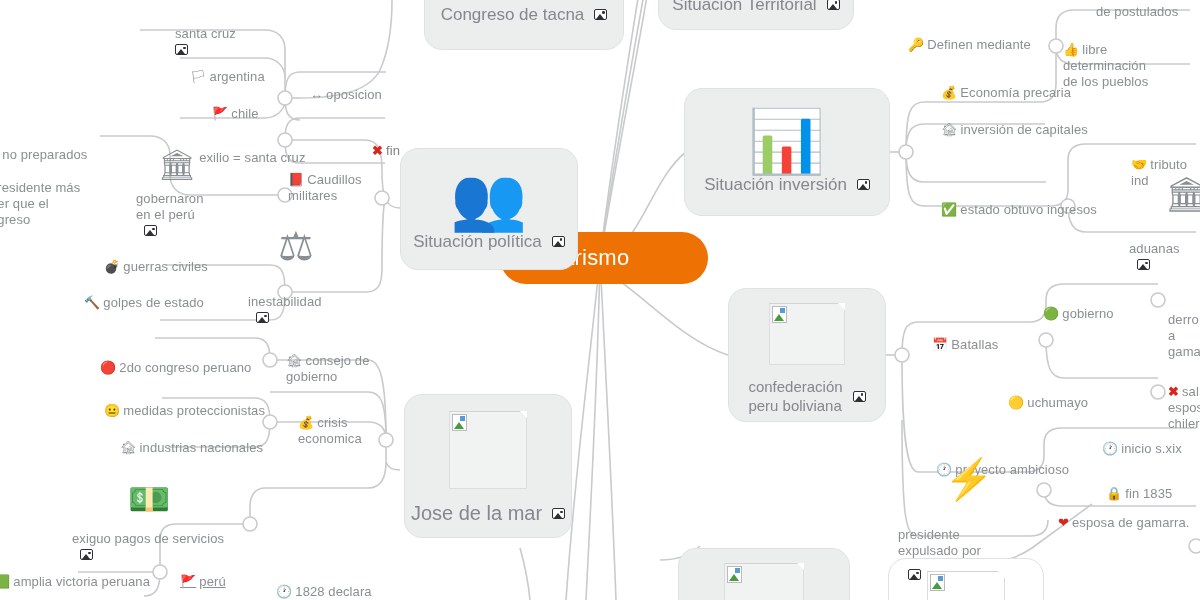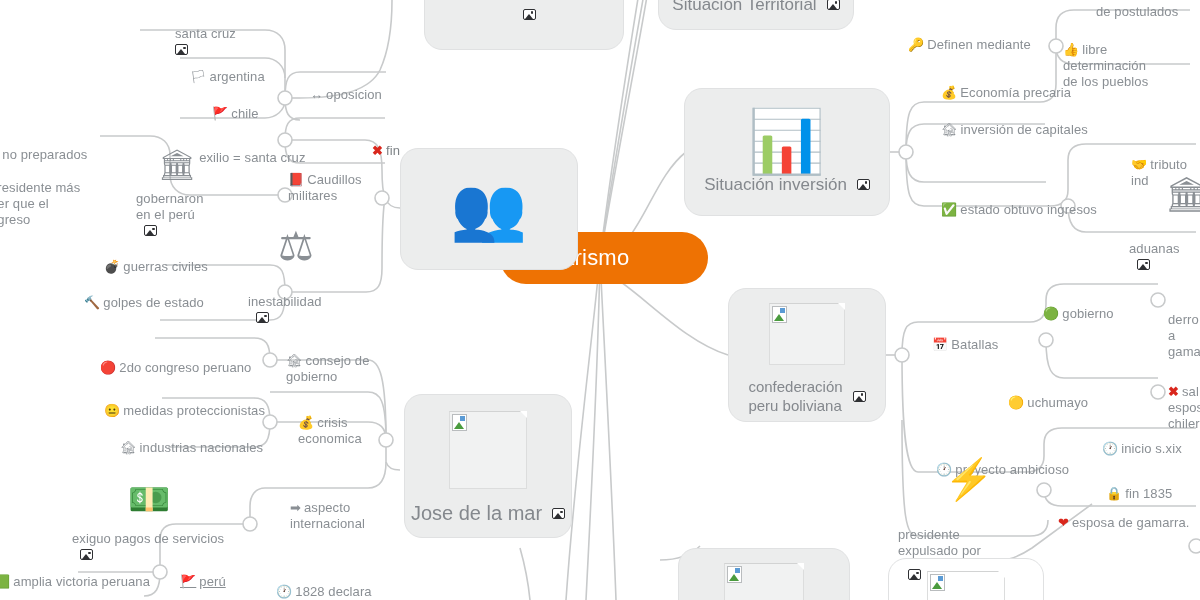--- a/index.html
+++ b/index.html
@@ -250,39 +250,44 @@
       <circle cx="1196" cy="546" r="7"></circle>
     </g>
   </svg>
 
   <div id="root-node" style="left:500px; top:232px; width:208px; height:52px;">
     <span>Militarismo</span>
   </div>
 
   <div class="boxnode" style="left:400px; top:148px; width:178px; height:122px;">
     <div class="emoji-people">👥</div>
+    <div class="label">
+      <span>Situación política</span>
+      <span class="imgbadge"></span>
+    </div>
   </div>
 
   <div class="boxnode" style="left:684px; top:88px; width:206px; height:128px;">
     <div class="emoji-chart">📊</div>
     <div class="label">
       <span>Situación inversión</span>
       <span class="imgbadge"></span>
     </div>
   </div>
 
   <div class="boxnode" style="left:658px; top:-22px; width:196px; height:52px;">
     <div class="label">
       <span>Situación Territorial</span>
       <span class="imgbadge"></span>
     </div>
   </div>
 
   <div class="boxnode" style="left:424px; top:-22px; width:200px; height:72px;">
     <div class="label">
+      <span>Congreso de tacna</span>
       <span class="imgbadge"></span>
     </div>
   </div>
 
   <div class="boxnode" style="left:728px; top:288px; width:158px; height:134px; justify-content:flex-start; padding-top:14px;">
     <div class="brokenimg">
       <div class="corner"></div>
         <div class="glyph"></div>
     </div>
     <div class="label" style="font-size:15px; line-height:19px; margin-top:12px;">
@@ -395,24 +400,20 @@
 
   <div class="leaf" style="left:298px; top:399px;">
     <span class="ic">💰</span><span class="txt">crisis
 economica</span>
   </div>
 
   <div class="leaf" style="left:128px; top:466px;">
     <span class="ic" style="font-size:34px; line-height:34px;">💵</span>
   </div>
 
-  <div class="leaf" style="left:290px; top:484px;">
-    <span class="ic">➡</span><span class="txt">aspecto
-internacional</span>
-  </div>
 
   <div class="leaf" style="left:72px; top:515px;">
     <span class="txt">exiguo pagos de servicios</span>
     <span class="imgbadge" style="margin-left:8px;"></span>
   </div>
 
   <div class="leaf" style="left:-6px; top:558px;">
     <span class="ic" style="color:#1e9e3e;">🟩</span><span class="txt">amplia victoria peruana</span>
   </div>
 

